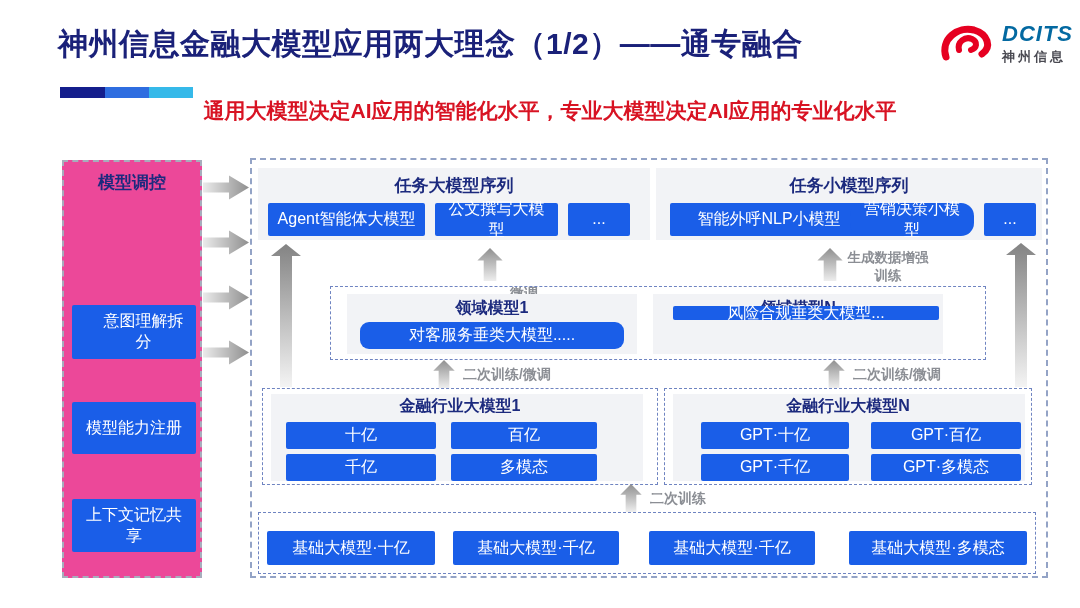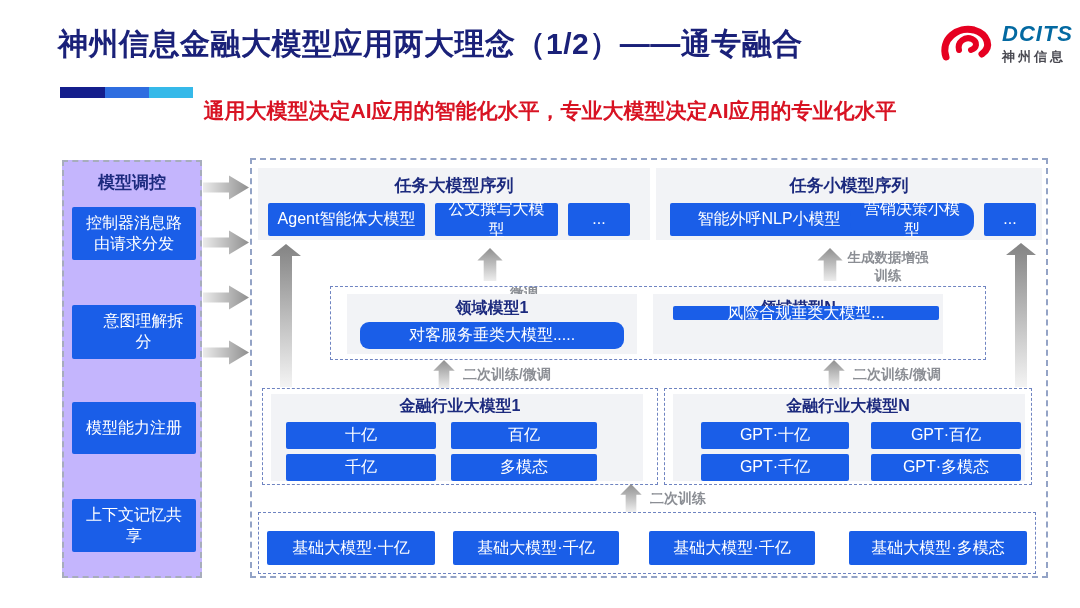--- a/index.html
+++ b/index.html
@@ -16,21 +16,21 @@
     background:linear-gradient(to right,#141e8c 0 34%,#2e6de0 34% 67%,#35b9e9 67% 100%);
   }
   .subtitle{
     left:150px;top:97px;width:800px;text-align:center;
     font-size:21px;font-weight:800;color:#d81323;white-space:nowrap;
   }
   .logo{left:938px;top:20px;display:flex;align-items:center;gap:6px;}
   .logo-en{font-size:22px;font-weight:800;font-style:italic;color:#0369a1;line-height:1.05;letter-spacing:1px;}
   .logo-cn{font-size:13px;font-weight:700;color:#4a4a52;letter-spacing:3px;margin-top:2px;}
   .sidebar{
-    left:62px;top:160px;width:140px;height:418px;background:#c4b5fd;
+    left:62px;top:160px;width:140px;height:418px;background:#ec4899;
     border:2px dashed #a7adbc;box-sizing:border-box;
   }
   .sb-title{position:absolute;left:0;top:9px;width:100%;text-align:center;
     font-size:17px;font-weight:800;color:#1c2a7e;}
   .bluebox{
     position:absolute;background:#1a5ee8;color:#ffffff;display:flex;align-items:center;justify-content:center;
     text-align:center;font-size:16px;line-height:1.3;border-radius:2px;box-sizing:border-box;padding:0 8px;
   }
   .main-border{
     left:250px;top:158px;width:798px;height:420px;
@@ -75,21 +75,20 @@
       <path d="M21 29 C 19 21, 27 15, 34 18 C 40 21, 39 27, 33 29" stroke="#e60021" stroke-width="6" fill="none" stroke-linecap="round"></path>
     </svg>
     <div>
       <div class="logo-en">DCITS</div>
       <div class="logo-cn">神州信息</div>
     </div>
   </div>
 
   <div class="abs sidebar">
     <div class="sb-title">模型调控</div>
-    <div class="bluebox" style="left:8px;top:45px;width:124px;height:53px;">控制器消息路由请求分发</div>
     <div class="bluebox" style="left:8px;top:143px;width:124px;height:54px;padding-left:27px;">意图理解拆分</div>
     <div class="bluebox" style="left:8px;top:240px;width:124px;height:52px;">模型能力注册</div>
     <div class="bluebox" style="left:8px;top:337px;width:124px;height:53px;">上下文记忆共享</div>
   </div>
 
   <svg class="arrow" style="left:203px;top:174px;" width="46" height="27" viewBox="0 0 46 26">
       <polygon points="0,8 26,8 26,1 46,13 26,25 26,18 0,18" fill="url(#gradRight)"></polygon>
     </svg>
   <svg class="arrow" style="left:203px;top:229px;" width="46" height="27" viewBox="0 0 46 26">
       <polygon points="0,8 26,8 26,1 46,13 26,25 26,18 0,18" fill="url(#gradRight)"></polygon>

